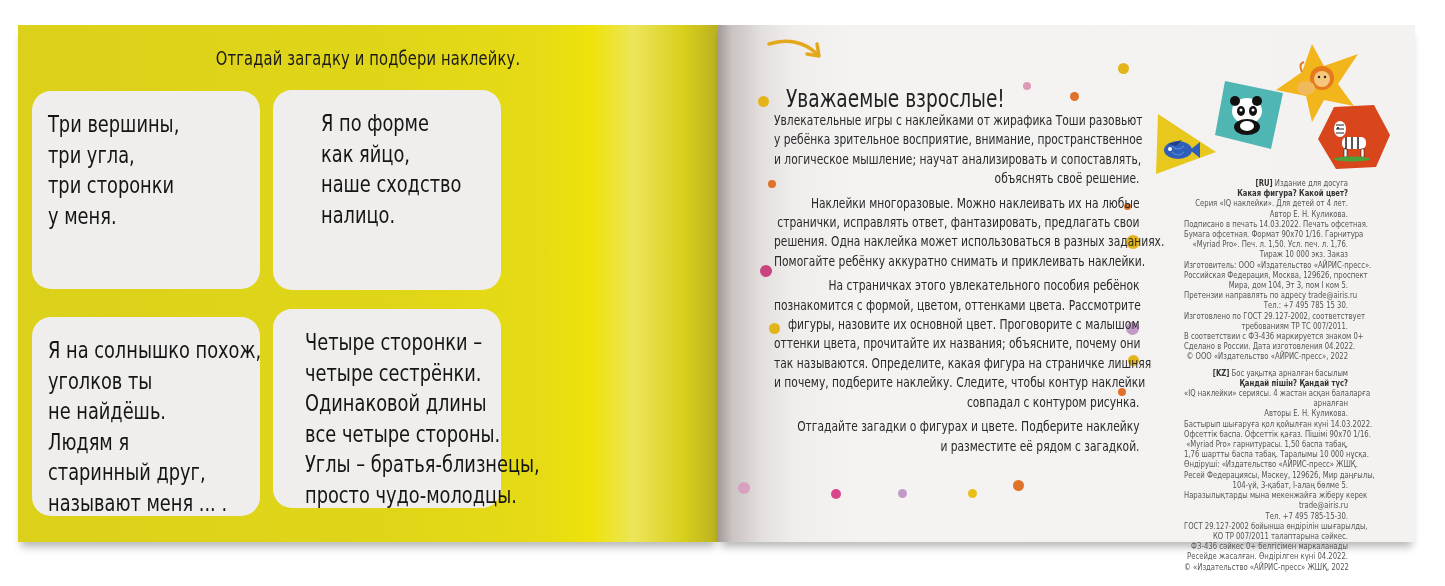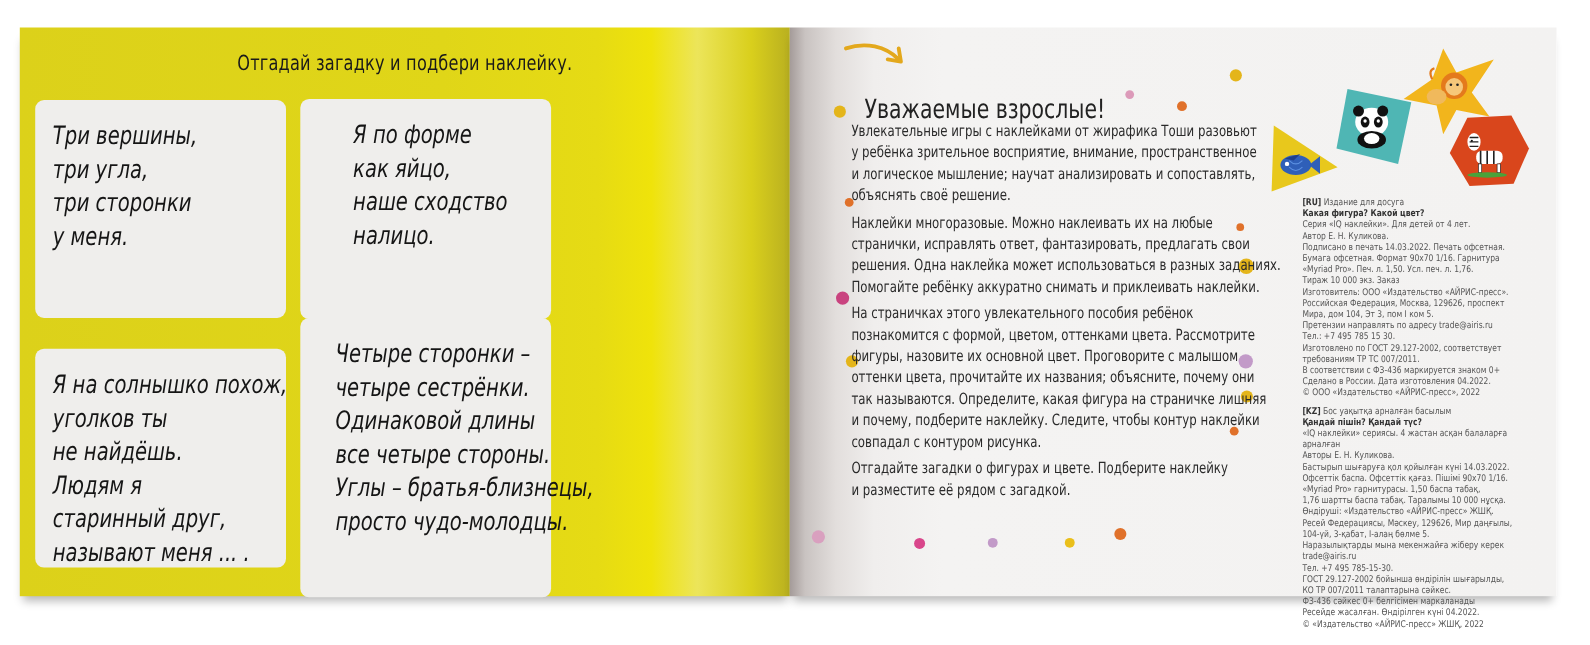--- a/index.html
+++ b/index.html
@@ -14,47 +14,48 @@
     background: linear-gradient(90deg, #dcd11a 0%, #e0d618 55%, #e6db14 75%, #efe30a 82%, #ece55a 88%, #d9cf1c 95%, #b9b020 100%);
     box-shadow: 0 8px 8px -3px rgba(0,0,0,0.28);
   }
   .page-left-title {
     position: absolute; left: 0; width: 100%; top: 22px; text-align: center;
     font-size: 19px; color: #1a1a1a; letter-spacing: 0.2px;
     font-family: "DejaVu Sans Condensed", "DejaVu Sans", sans-serif;
     transform: scaleX(0.86);
   }
   .riddle-card {
-    position: absolute; background: #efeeec; border-radius: 8px;
-    padding: 18px 16px; color: #151515; font-style: italic;
+    position: absolute; background: #efeeec; border-radius: 19px;
+    padding: 18px 16px; color: #151515;
   }
   .riddle-card .line {
     display: block; font-size: 23px; line-height: 30.5px;
     font-family: "DejaVu Sans Condensed", "DejaVu Sans", sans-serif;
     transform-origin: left center; transform: scaleX(0.86); white-space: nowrap;
   }
   .card-1 { left: 14px; top: 66px; width: 228px; height: 198px; }
   .card-2 { left: 256px; top: 65px; width: 228px; height: 200px; }
   .card-1, .card-2, .card-3, .card-4 { width: 226px; }
   .card-1 { left: 14px; }
   .card-2 { left: 254px; padding-left: 48px; }
   .card-3 { left: 14px; top: 292px; height: 199px; }
-  .card-4 { left: 254px; top: 264px; height: 254px; padding-left: 32px; }
+  .card-4 { left: 254px; top: 284px; height: 199px; padding-left: 32px; }
 
   
   .card-1 { left: 14px; width: 228px; }
   .card-2 { left: 255px; width: 228px; }
   .card-3 { left: 14px; width: 228px; }
   .card-4 { left: 255px; width: 228px; }
 
   
   .page-right {
     position: absolute; left: 718px; top: 25px; width: 697px; height: 517px;
     background: linear-gradient(90deg, #a49b99 0%, #c9c3c1 2%, #e2dedc 6%, #f0eeed 11%, #f4f3f2 20%, #f3f2f1 100%);
     box-shadow: 0 8px 8px -3px rgba(0,0,0,0.28);
+    text-align: right;
   }
   .arrow { position: absolute; left: 47px; top: 7px; }
 
   .letter-title {
     position: absolute; left: 68px; top: 60px; font-size: 24px; color: #222;
     transform-origin: left center; transform: scaleX(0.86); white-space: nowrap;
   }
   .letter-body { position: absolute; left: 56px; top: 86px; width: 430px; }
   .letter-para { margin-bottom: 5px; }
   .letter-para .pline {

